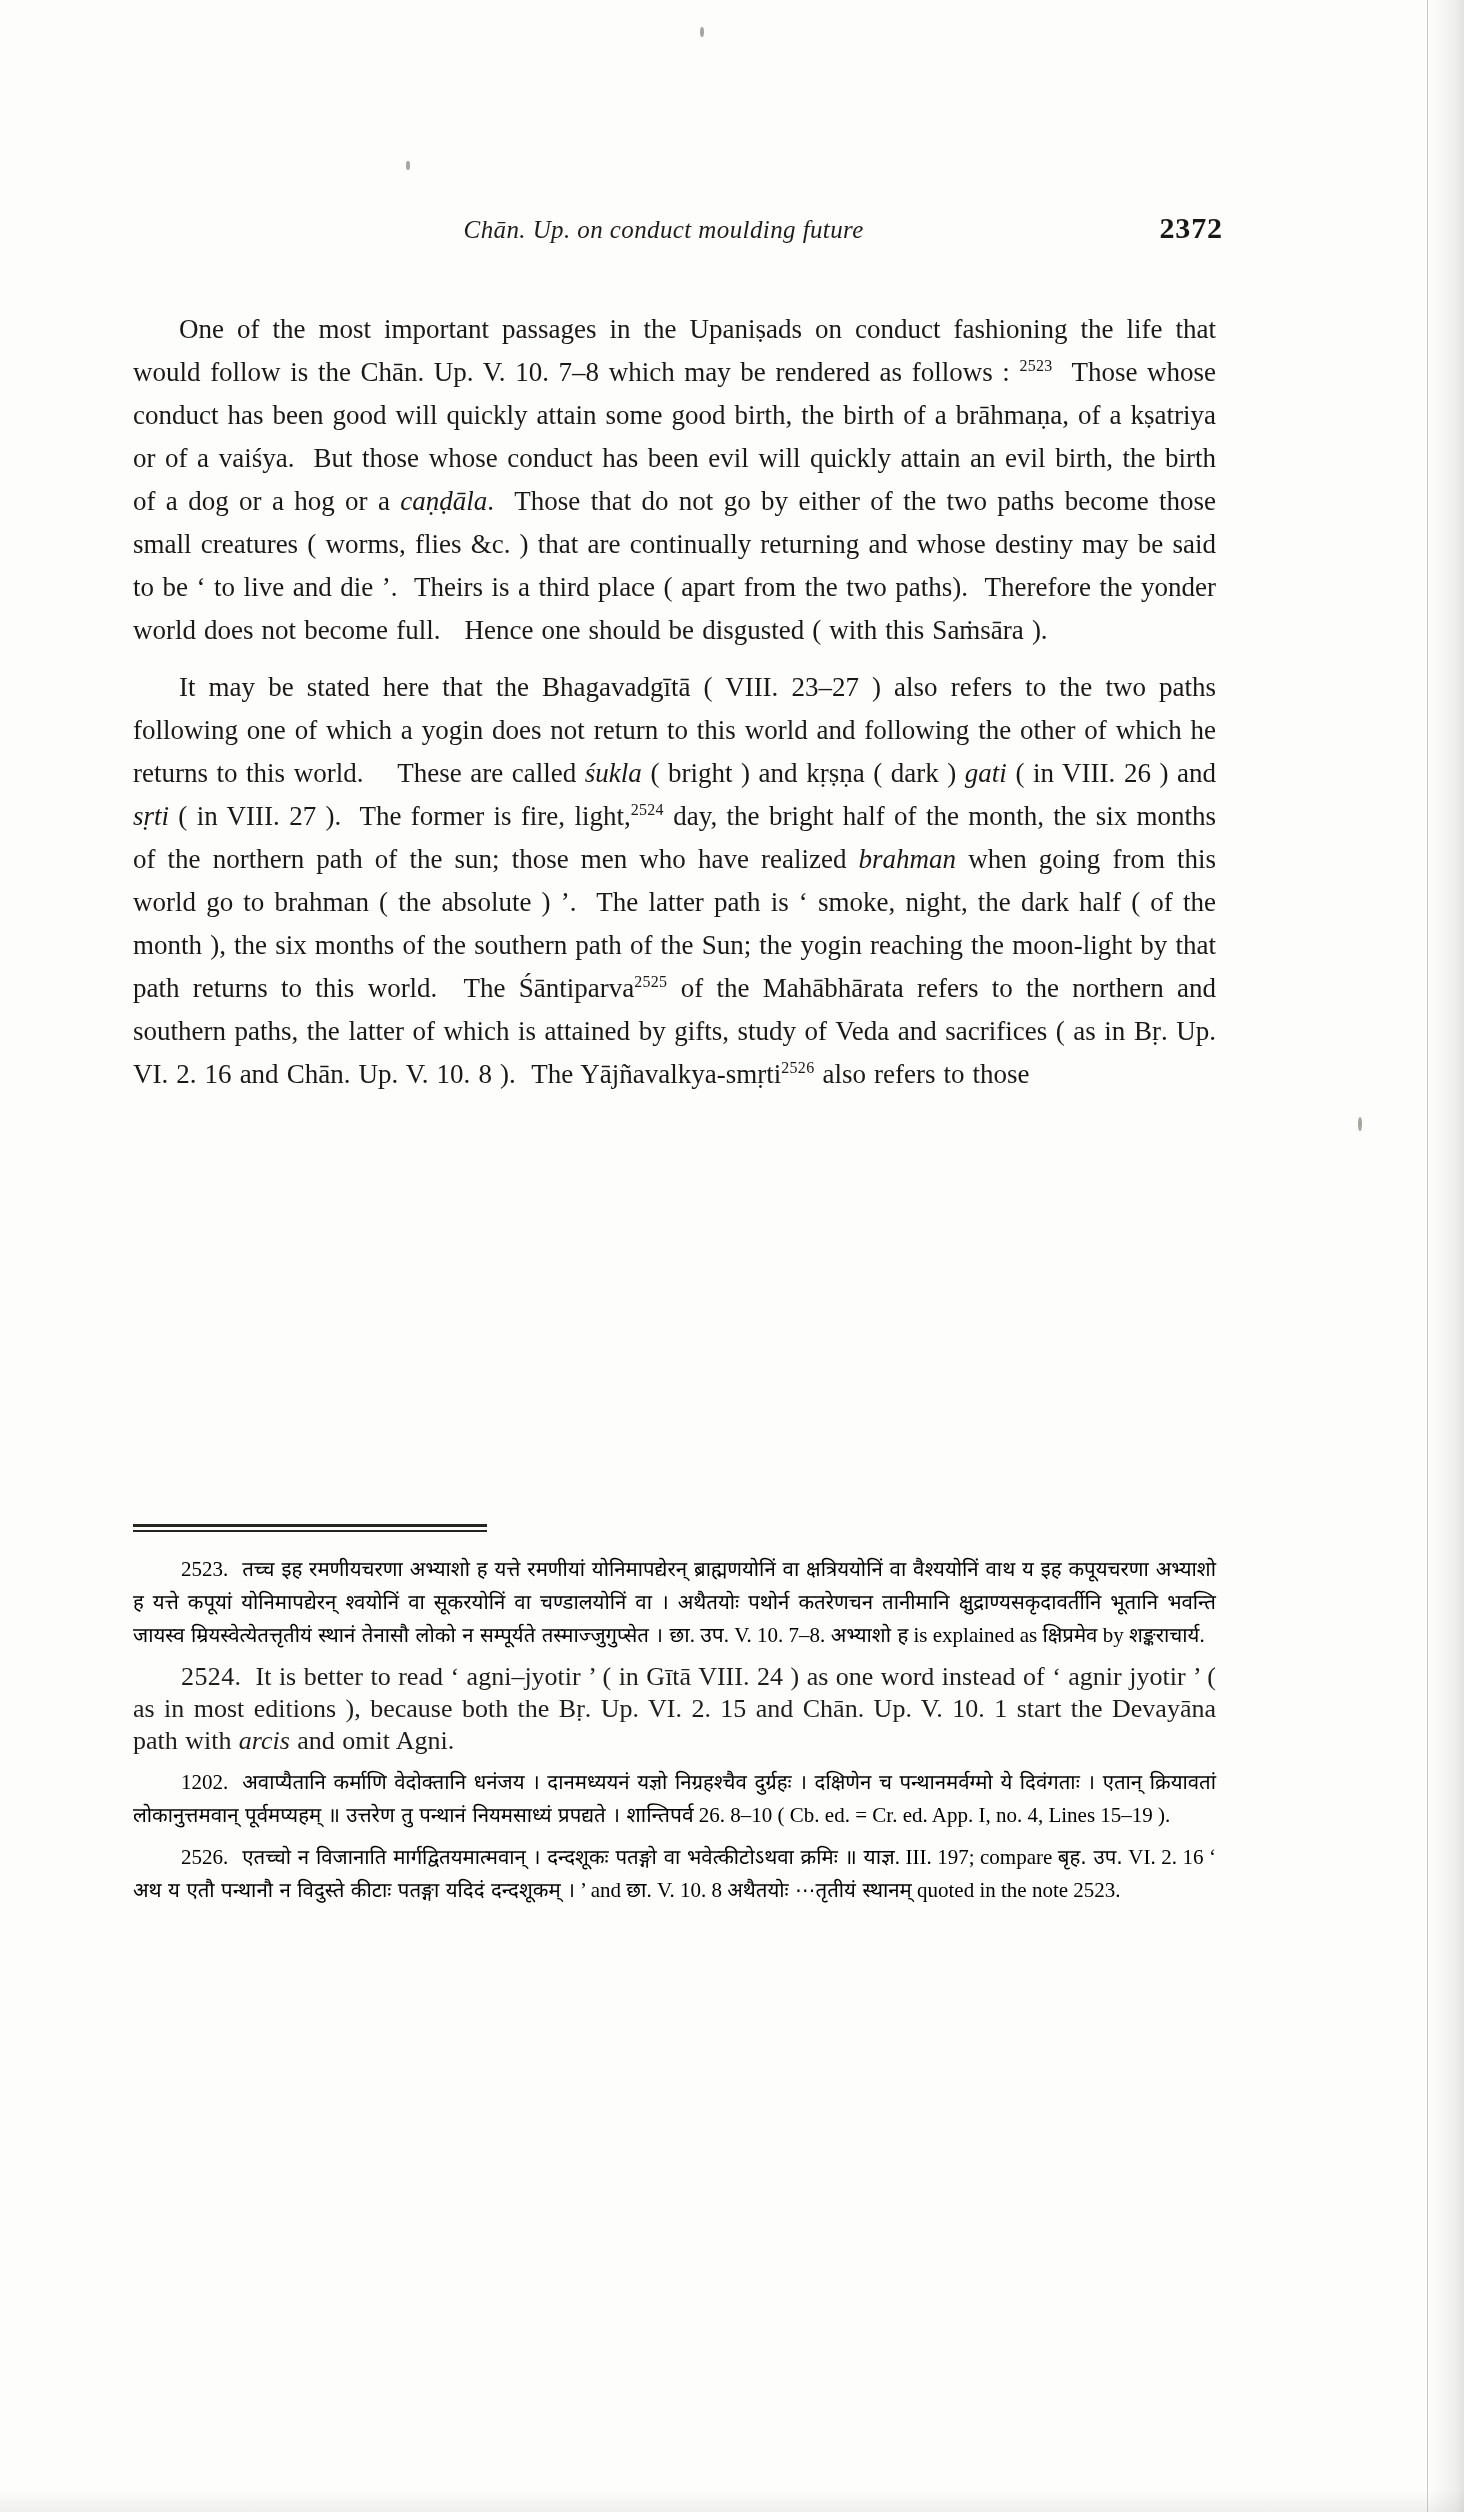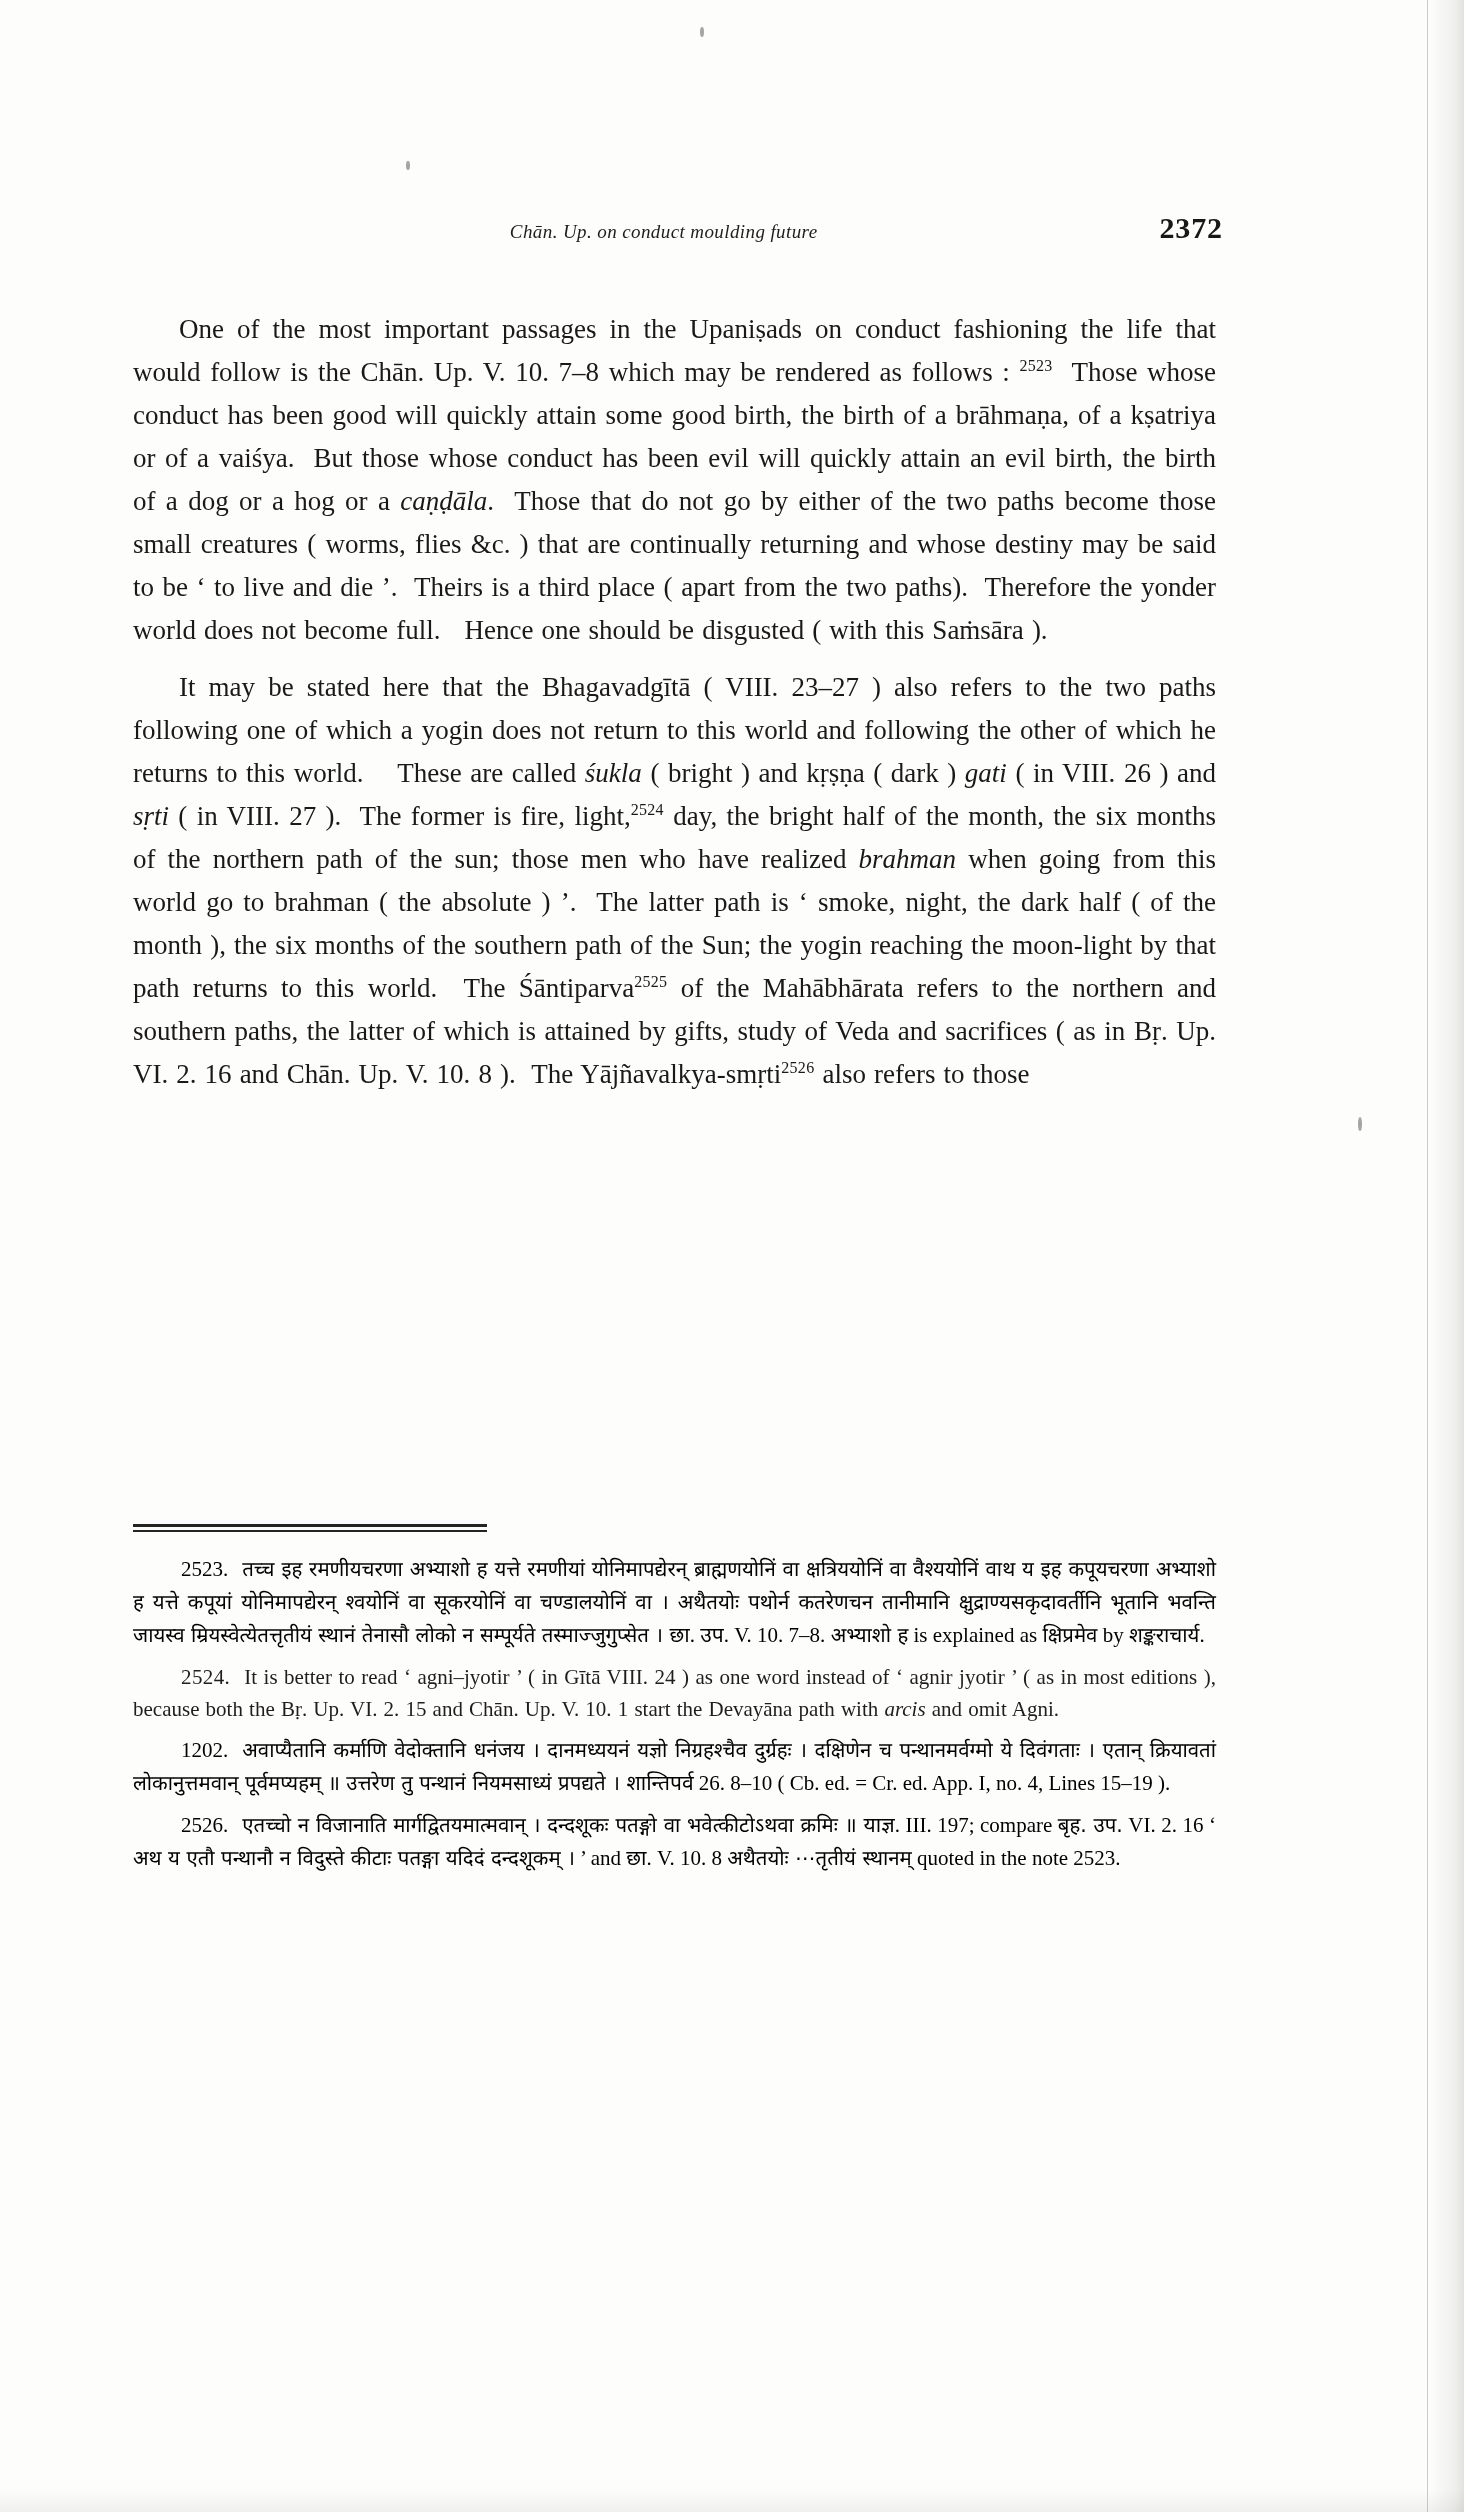--- a/index.html
+++ b/index.html
@@ -61,21 +61,21 @@
     top: 211px;
     left: 0;
     width: 1090px;
     display: flex;
     align-items: baseline;
   }
   .rh-title {
     flex: 1;
     text-align: center;
     font-style: italic;
-    font-size: 19px;
+    font-size: 25px;
     letter-spacing: 0.4px;
     padding-left: 35px;
     color: #201e1b;
   }
   .rh-page {
     font-size: 30px;
     font-weight: 700;
     letter-spacing: 0.9px;
     color: #1a1816;
   }
@@ -124,21 +124,21 @@
   }
 
   
   .footnotes {
     position: absolute;
     top: 1553px;
     left: 0;
     width: 1083px;
   }
   .fn {
-    font-size: 21px;
+    font-size: 26px;
     line-height: 32px;
     text-align: justify;
     margin: 0 0 8.9px 0;
     color: #201e1a;
     word-spacing: 0.9px;
   }
   .fn .num {
     margin-left: 48px;
     margin-right: 14px;
     letter-spacing: 0.4px;

